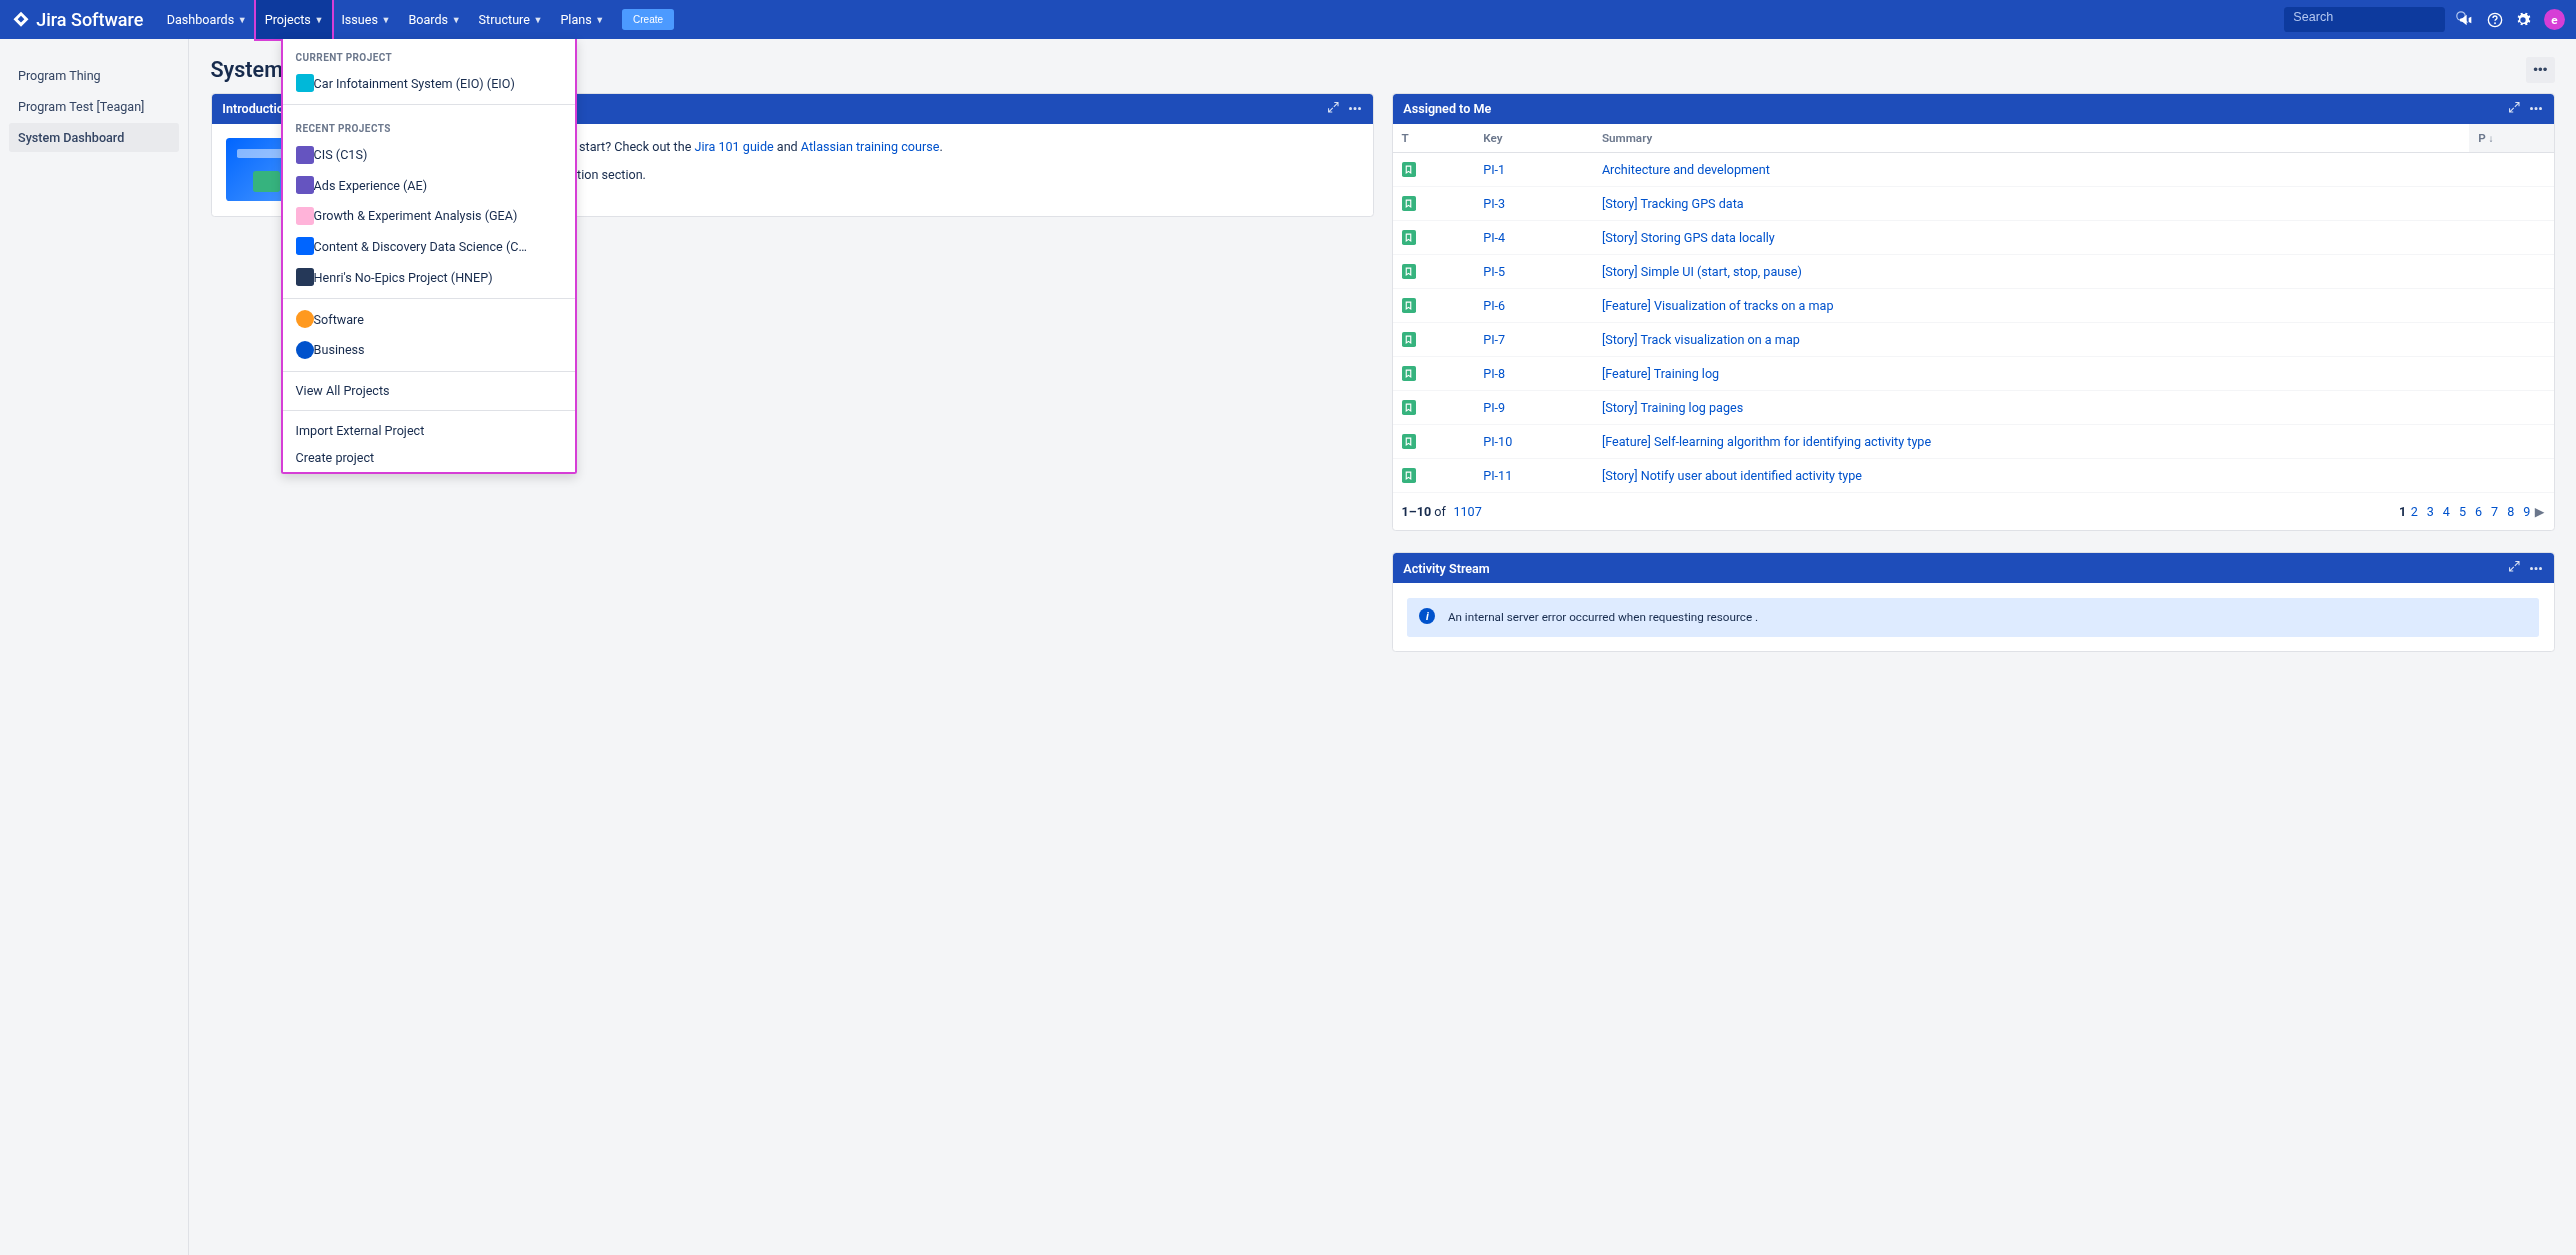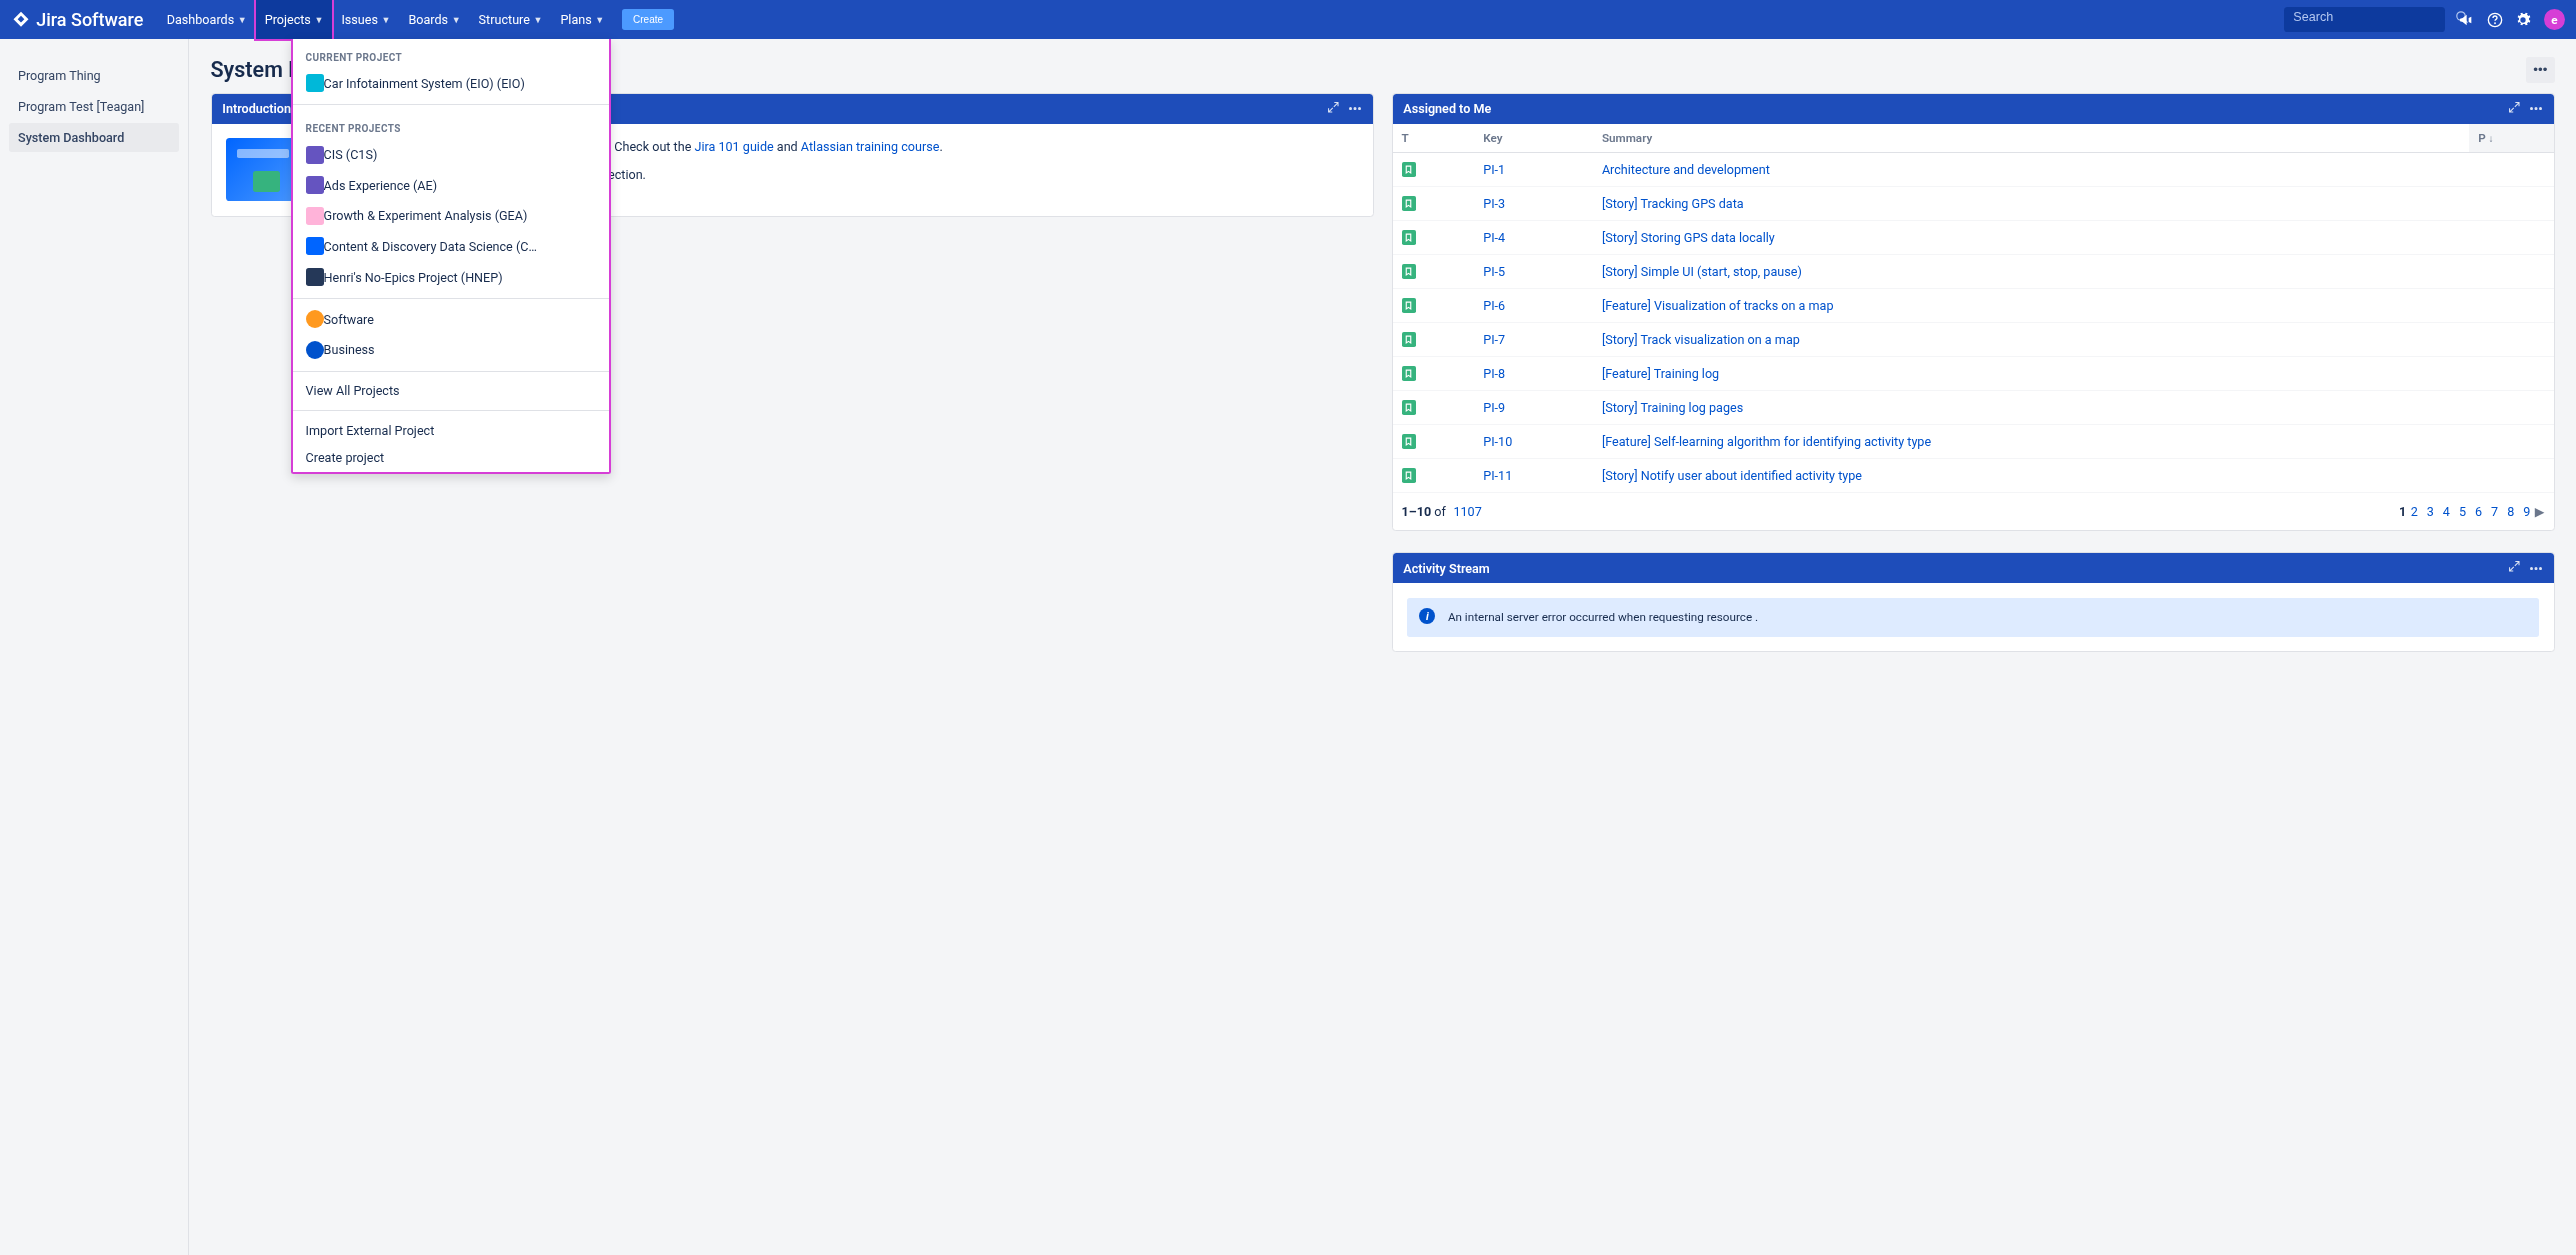--- a/index.html
+++ b/index.html
@@ -56,21 +56,21 @@
 
 .table-foot { display: flex; padding: 10.8px 9px; font-size: 12.6px; align-items: center; }
 .table-foot .spacer { flex: 1; }
 .table-foot a { color: #0052cc; text-decoration: none; margin: 0 4.5px; }
 .table-foot .current { font-weight: 700; color: #172b4d; }
 .table-foot .next-arr { color: #6b778c; cursor: pointer; }
 
 .info-banner { background: #deebff; padding: 12.6px 14.4px 12.6px 41px; position: relative; border-radius: 2.7px; font-size: 11.7px; color: #172b4d; margin: 14.4px; }
 .info-banner .info-icon { position: absolute; left: 12.6px; top: 10.8px; width: 16px; height: 16px; border-radius: 50%; background: #0052cc; color: #fff; display: flex; align-items: center; justify-content: center; font-size: 10.8px; font-weight: bold; font-style: italic; }
 
-.dropdown { position: absolute; top: 39px; left: 291px; width: 320px; background: #fff; border: 2.7px solid #d63ed6; border-top: none; box-shadow: 0 3.6px 10.8px rgba(0,0,0,0.15); z-index: 100; border-radius: 0 0 2.7px 2.7px; }
+.dropdown { position: absolute; top: 39px; left: 281px; width: 296px; background: #fff; border: 2.7px solid #d63ed6; border-top: none; box-shadow: 0 3.6px 10.8px rgba(0,0,0,0.15); z-index: 100; border-radius: 0 0 2.7px 2.7px; }
 .dd-section-title { font-size: 10px; font-weight: 700; color: #6b778c; letter-spacing: 0.4px; padding: 12.6px 12.6px 5.4px; text-transform: uppercase; }
 .dd-item { display: flex; align-items: center; padding: 6.3px 12.6px; font-size: 12.6px; cursor: pointer; color: #172b4d; }
 .dd-icon { width: 18px; height: 18px; border-radius: 2.7px; flex-shrink: 0; display: flex; align-items: center; justify-content: center; }
 .dd-sep { border-top: 0.9px solid #dfe1e6; margin: 5.4px 0; }
 .dd-icon.teal { background: #00b8d9; }
 .dd-icon.purple { background: #6554c0; }
 .dd-icon.pink { background: #ffb3d9; }
 .dd-icon.blue { background: #0065ff; }
 .dd-icon.dark { background: #253858; }
 .dd-icon.orange { background: #ff991f; border-radius: 50%; }

